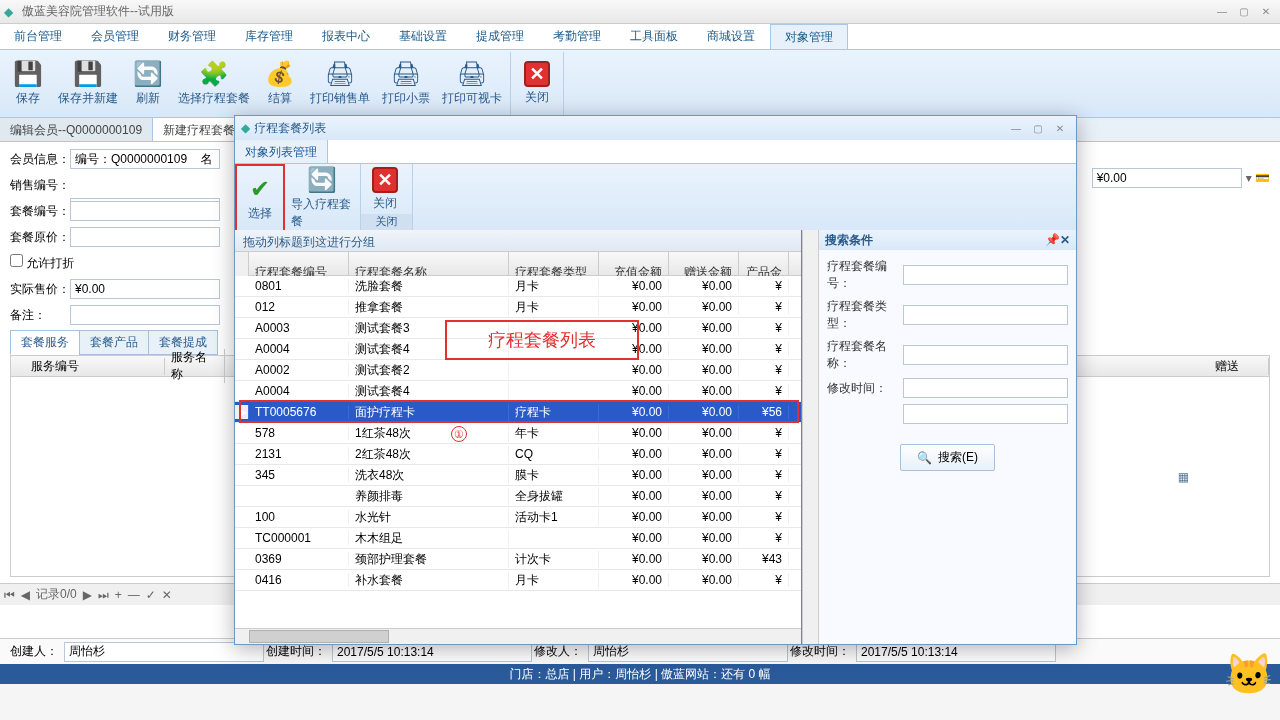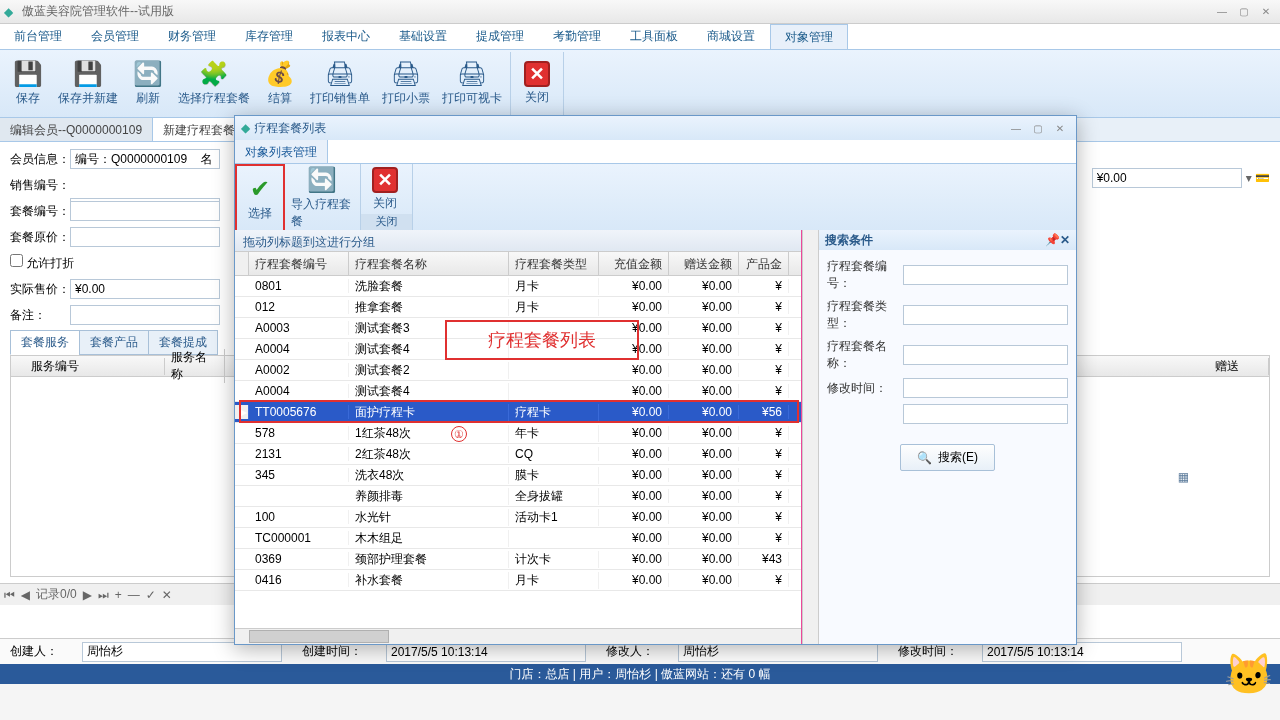--- a/index.html
+++ b/index.html
@@ -25,41 +25,41 @@
 .frow{display:flex;align-items:center;margin-bottom:4px;height:22px}
 .flabel{width:60px;color:#000000;text-align:left}
 .finput{border:1px solid #b8c8d8;height:20px;padding:0 4px;background:#fff}
 .subtabs{display:flex;margin-top:4px}
 .subtab{padding:3px 10px;border:1px solid #a8c0d8;background:#e8f0f8;color:#2a5a8a;cursor:pointer;margin-right:-1px}
 .subtab.active{background:#fff;border-bottom:1px solid #fff}
 .gridhead{display:flex;background:linear-gradient(#f8f8f8,#e8e8e8);border:1px solid #ccc;height:22px;align-items:center}
 .gridhead div{padding:0 6px;border-right:1px solid #ccc}
 .navbar{height:22px;background:#f0f0f0;border-top:1px solid #ccc;display:flex;align-items:center;padding:0 4px;color:#666;gap:6px}
 .navbar span{cursor:pointer}
-.footer1{height:26px;display:flex;align-items:center;padding:0 10px;border-top:1px solid #ccc;gap:20px;background:#fafafa}
+.footer1{height:26px;display:flex;align-items:center;padding:0 10px;border-top:1px solid #ccc;gap:2px;background:#fafafa}
 .footer1 .flabel{width:auto;margin-right:4px}
 .footer1 .finput{flex:0 0 200px}
 .footer2{height:20px;background:#2a5a9a;color:#fff;display:flex;align-items:center;padding:0 8px;font-size:11px;justify-content:center}
 
 .dialog{position:absolute;left:234px;top:115px;width:843px;height:530px;background:#fff;border:1px solid #6a98c8;box-shadow:0 4px 20px rgba(0,0,0,.3);z-index:10}
 .dialog .dtitle{height:24px;background:linear-gradient(#eaf3fd,#d8e8f8);display:flex;align-items:center;padding:0 6px;color:#2a5a8a}
 .dialog .dtitle .t{flex:1}
 .dialog .dtabs{height:24px;display:flex;background:#fff;border-bottom:1px solid #a8c8e8}
 .dialog .dtab{padding:4px 10px;color:#1a5a9a;border-right:1px solid #a8c8e8;cursor:pointer}
 .dialog .dtab.active{background:#e8f0fa}
 .dtoolbar{height:66px;display:flex;background:linear-gradient(#eaf3fd,#d8e8f8)}
 .dtgroup{display:flex;flex-direction:column;border-right:1px solid #b8d0e8}
 .dtbuttons{display:flex;flex:1}
 .dtlabel{height:16px;text-align:center;color:#2a5a8a;font-size:11px;background:#d0e0f0}
 .redbox{border:2px solid #e03030}
 .dbody{display:flex;height:414px;position:relative}
 .gridarea{flex:1;display:flex;flex-direction:column;border-right:1px solid #ec4899}
 .groupbar{height:22px;background:linear-gradient(#f0f4fa,#e0e8f2);color:#2a5a8a;padding:4px 8px;border-bottom:1px solid #ccc}
 .dgridhead{display:flex;background:linear-gradient(#f8f8f8,#e8e8e8);border-bottom:1px solid #ccc;height:24px}
-.dgridhead div{padding:4px 6px;border-right:1px solid #ccc;color:#333;overflow:hidden;white-space:nowrap}
+.dgridhead div{padding:12px 6px;border-right:1px solid #ccc;color:#333;overflow:hidden;white-space:nowrap}
 .dgridbody{flex:1;overflow:hidden;position:relative}
 .drow{display:flex;height:21px;border-bottom:1px solid #e8e8e8;align-items:center}
 .drow div{padding:0 6px;border-right:1px solid #f0f0f0;overflow:hidden;white-space:nowrap}
 .drow.sel{background:#2a5ac8;color:#fff}
 .drow.sel div{border-right-color:#3a6ad8}
 .c0{width:14px;background:#f0f0f0;flex-shrink:0}
 .c1{width:100px}.c2{width:160px}.c3{width:90px}.c4{width:70px;text-align:right}.c5{width:70px;text-align:right}.c6{width:50px;text-align:right}
 .selmarker{border:2px solid #e03030;position:absolute;pointer-events:none}
 .annot{position:absolute;border:2px solid #e03030;color:#e03030;font-size:18px;display:flex;align-items:center;justify-content:center;pointer-events:none;z-index:20}
 .searchpanel{width:258px;background:#f8faff;border-left:1px solid #ccc;display:flex;flex-direction:column}

